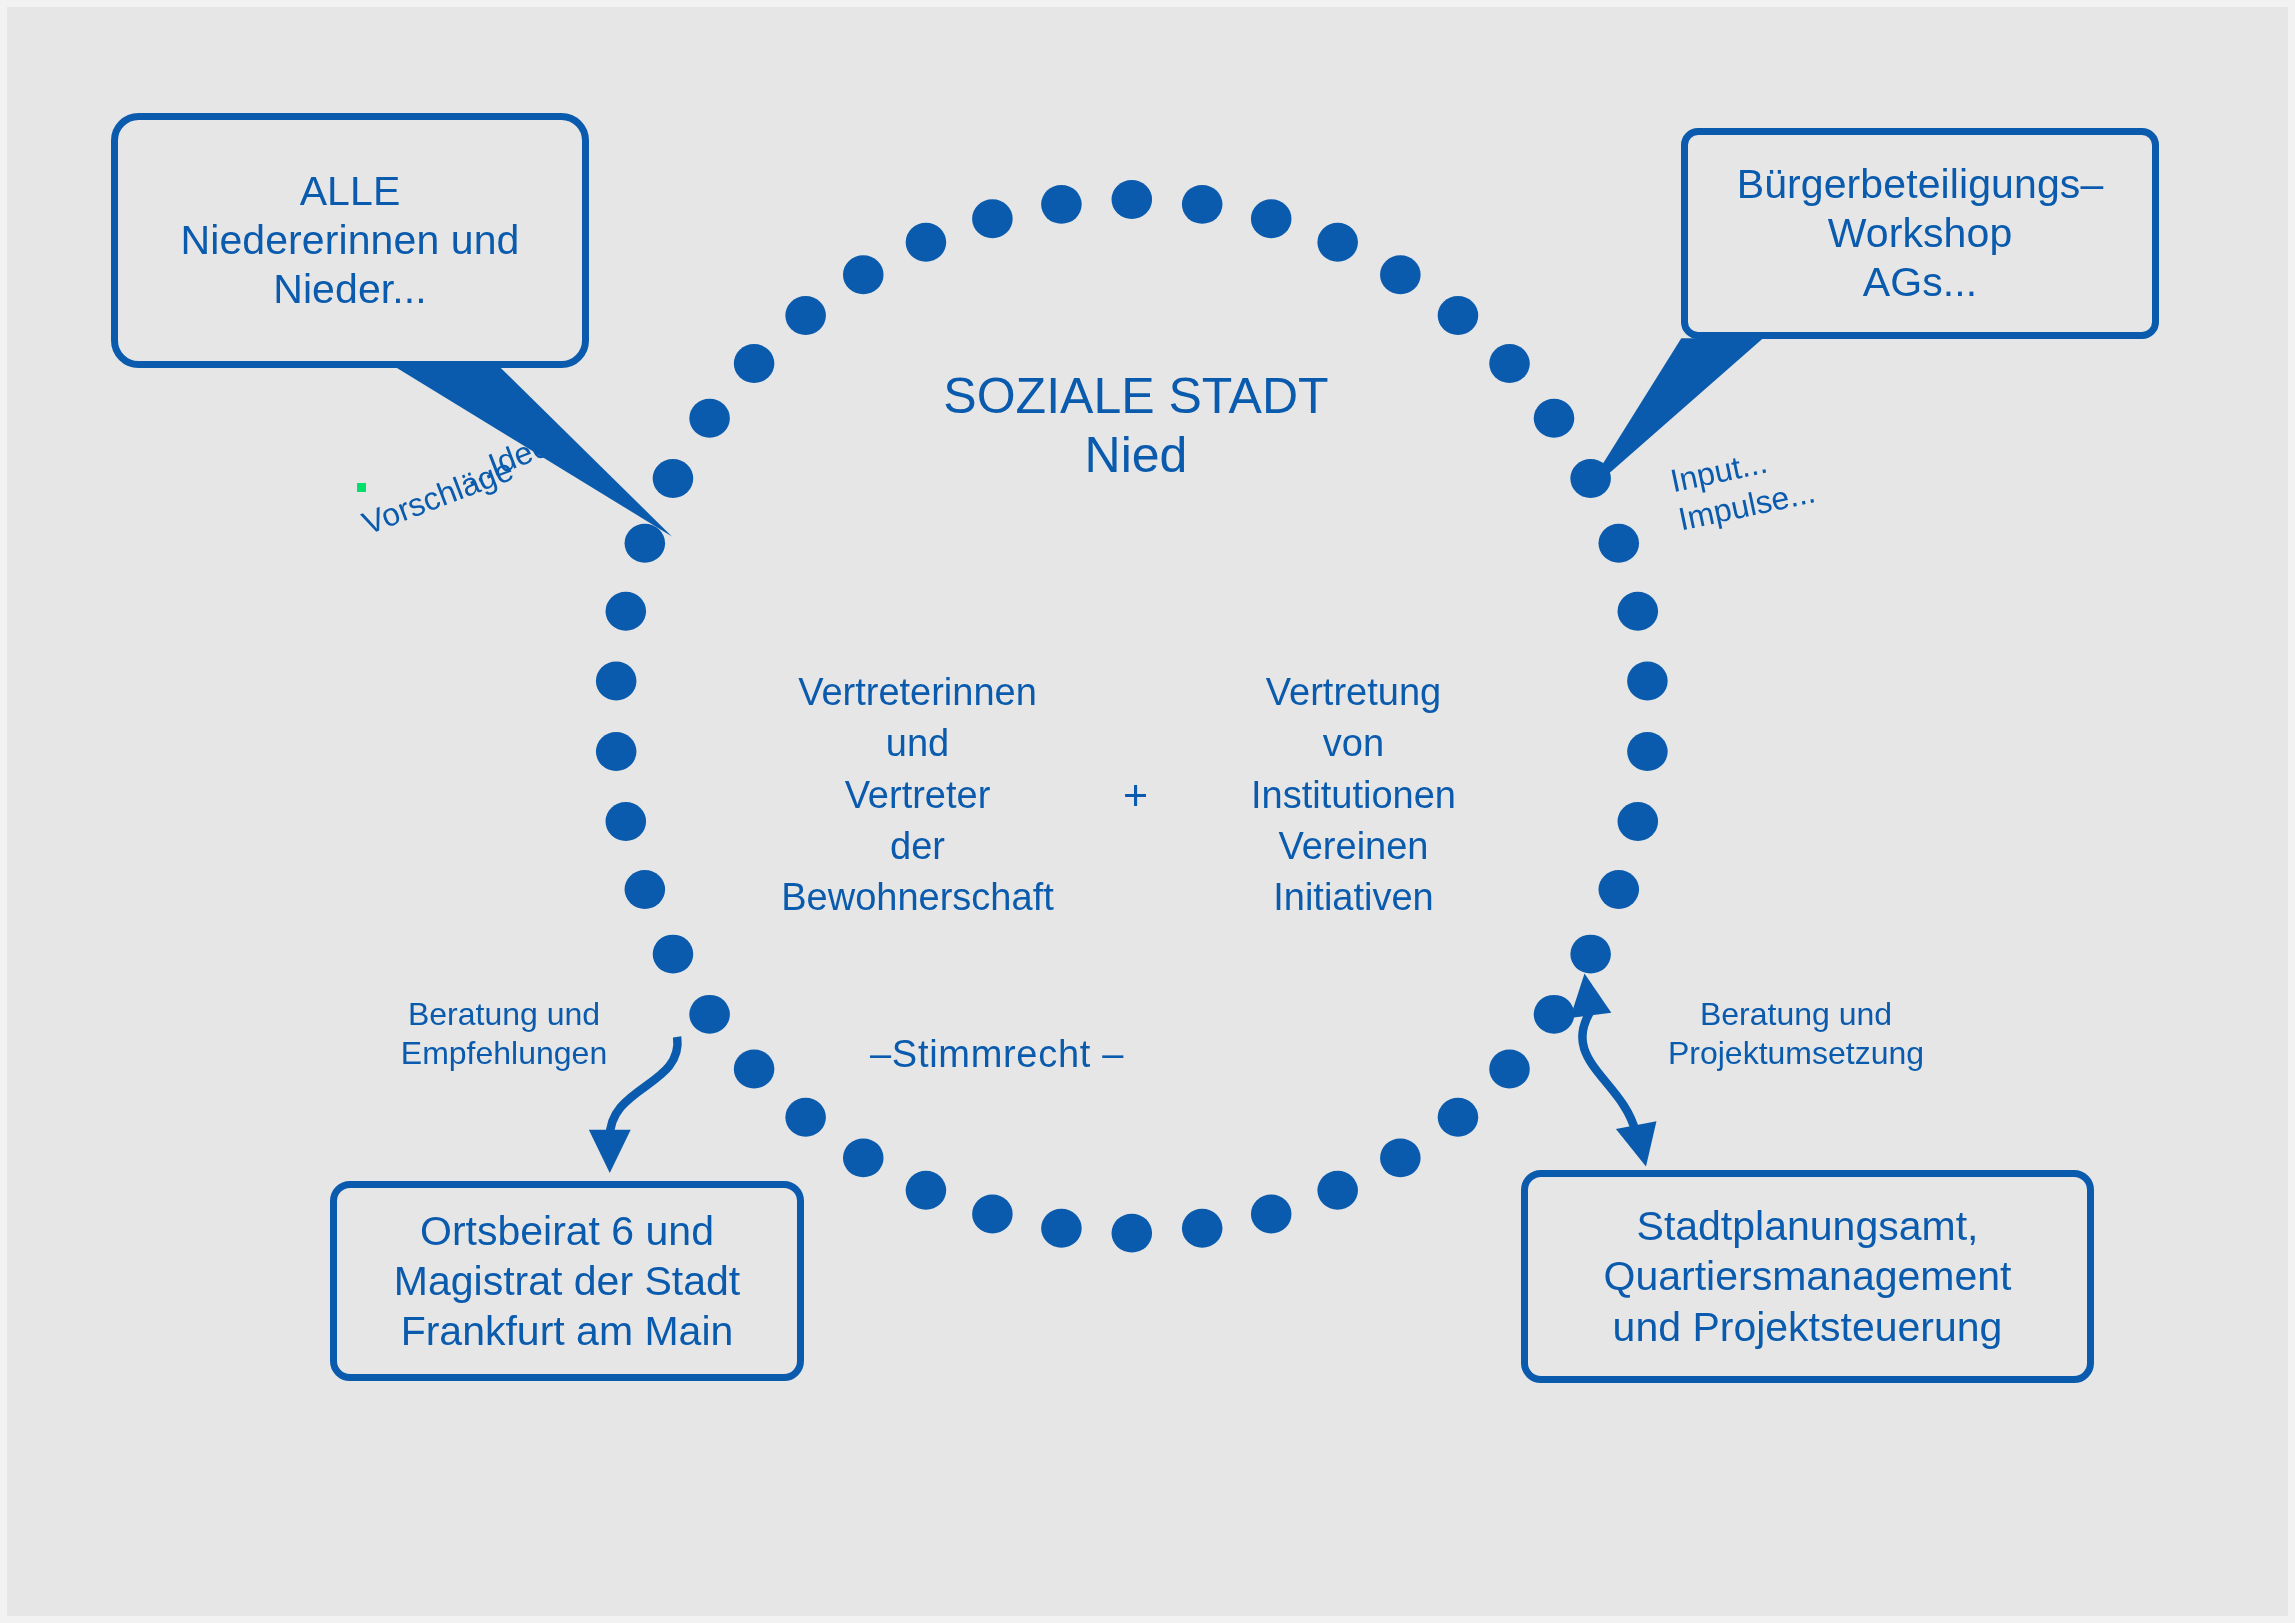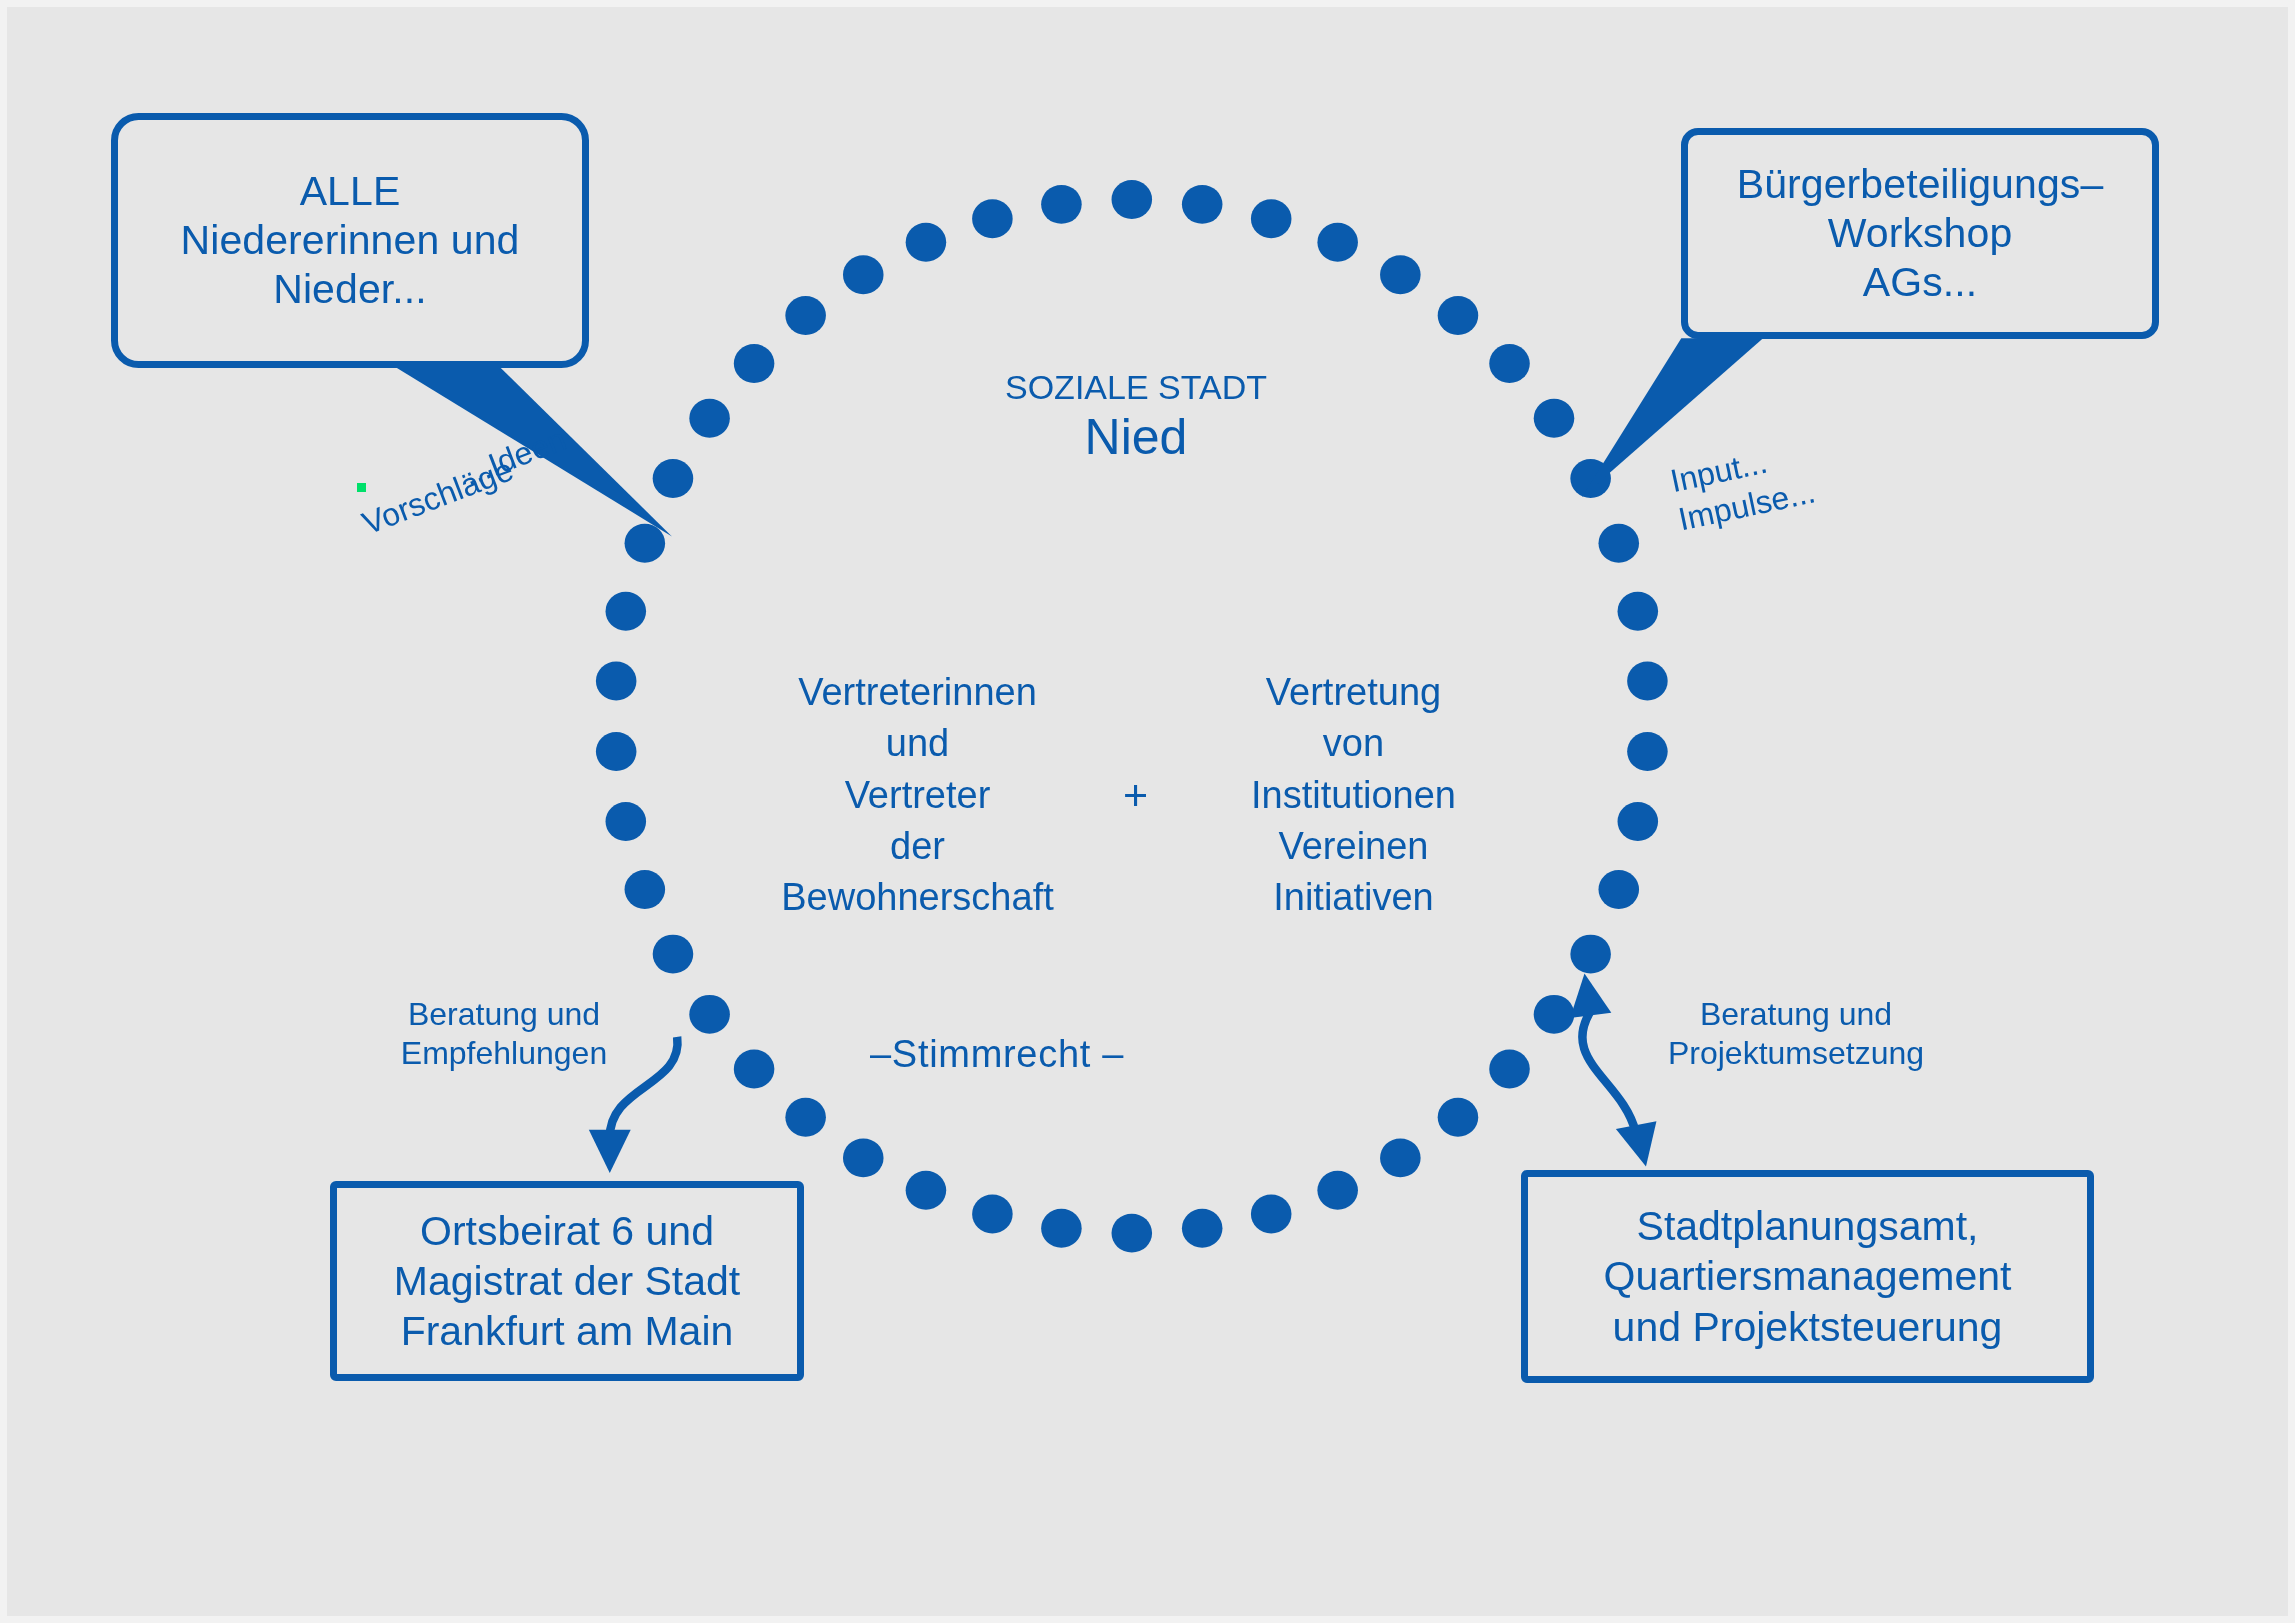--- a/index.html
+++ b/index.html
@@ -52,21 +52,21 @@
     white-space: pre-line;
   }
   #bubble-left  { left: 92px; top: 113px;  width: 478px; height: 255px; }
   #bubble-right { left: 1662px; top: 128px; width: 478px; height: 211px; border-radius: 17px; }
 
   
   .endbox {
     position: absolute;
     box-sizing: border-box;
     border: 7.2px solid #0a5bad;
-    border-radius: 6px;
+    border-radius: 20px;
     display: flex;
     align-items: center;
     justify-content: center;
     text-align: center;
   }
   .endbox .txt {
     font-size: 41px;
     line-height: 1.22;
     color: #0a5bad;
     white-space: pre-line;
@@ -83,21 +83,21 @@
     text-align: center;
   }
   #title-main {
     font-size: 73px;
     font-weight: bold;
     line-height: 1.0;
     color: #0a5bad;
     letter-spacing: -0.7px;
   }
   #title-sub1 {
-    font-size: 34px;
+    font-size: 50px;
     line-height: 1.18;
     margin-top: 14.4px;
     color: #0a5bad;
   }
   #title-sub2 {
     font-size: 50px;
     line-height: 1.18;
     color: #0a5bad;
   }
 

